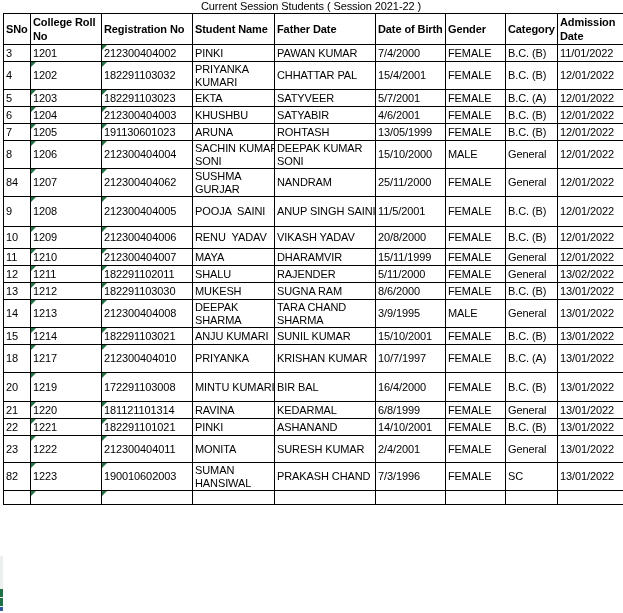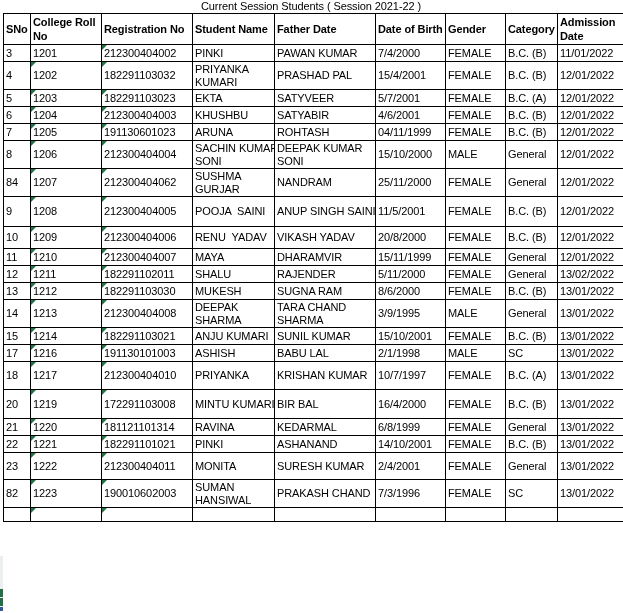--- a/index.html
+++ b/index.html
@@ -78,21 +78,21 @@
             <td>FEMALE</td>
             <td>B.C. (B)</td>
             <td>11/01/2022</td>
           </tr>
           <tr style="height: 28px;">
             <td>4</td>
             <td><span class="tri" style="border-top-color: rgb(33, 115, 70);"></span>1202</td>
             <td><span class="tri" style="border-top-color: rgb(33, 115, 70);"></span>182291103032</td>
             <td>PRIYANKA
 KUMARI</td>
-            <td>PRASHAD PAL</td>
+            <td>CHHATTAR PAL</td>
             <td>15/4/2001</td>
             <td>FEMALE</td>
             <td>B.C. (B)</td>
             <td>12/01/2022</td>
           </tr>
           <tr style="height: 17px;">
             <td>5</td>
             <td><span class="tri" style="border-top-color: rgb(33, 115, 70);"></span>1203</td>
             <td><span class="tri" style="border-top-color: rgb(33, 115, 70);"></span>182291103023</td>
             <td>EKTA</td>
@@ -112,21 +112,21 @@
             <td>FEMALE</td>
             <td>B.C. (B)</td>
             <td>12/01/2022</td>
           </tr>
           <tr style="height: 17px;">
             <td>7</td>
             <td><span class="tri" style="border-top-color: rgb(33, 115, 70);"></span>1205</td>
             <td><span class="tri" style="border-top-color: rgb(33, 115, 70);"></span>191130601023</td>
             <td>ARUNA</td>
             <td>ROHTASH</td>
-            <td>04/11/1999</td>
+            <td>13/05/1999</td>
             <td>FEMALE</td>
             <td>B.C. (B)</td>
             <td>12/01/2022</td>
           </tr>
           <tr style="height: 28px;">
             <td>8</td>
             <td><span class="tri" style="border-top-color: rgb(33, 115, 70);"></span>1206</td>
             <td><span class="tri" style="border-top-color: rgb(33, 115, 70);"></span>212300404004</td>
             <td>SACHIN KUMAR
 SONI</td>
@@ -219,31 +219,20 @@
           </tr>
           <tr style="height: 17px;">
             <td>15</td>
             <td><span class="tri" style="border-top-color: rgb(33, 115, 70);"></span>1214</td>
             <td><span class="tri" style="border-top-color: rgb(33, 115, 70);"></span>182291103021</td>
             <td>ANJU KUMARI</td>
             <td>SUNIL KUMAR</td>
             <td>15/10/2001</td>
             <td>FEMALE</td>
             <td>B.C. (B)</td>
-            <td>13/01/2022</td>
-          </tr>
-          <tr style="height: 17px;">
-            <td>17</td>
-            <td><span class="tri" style="border-top-color: rgb(33, 115, 70);"></span>1216</td>
-            <td><span class="tri" style="border-top-color: rgb(33, 115, 70);"></span>191130101003</td>
-            <td>ASHISH</td>
-            <td>BABU LAL</td>
-            <td>2/1/1998</td>
-            <td>MALE</td>
-            <td>SC</td>
             <td>13/01/2022</td>
           </tr>
           <tr style="height: 28px;">
             <td>18</td>
             <td><span class="tri" style="border-top-color: rgb(33, 115, 70);"></span>1217</td>
             <td><span class="tri" style="border-top-color: rgb(33, 115, 70);"></span>212300404010</td>
             <td>PRIYANKA</td>
             <td>KRISHAN KUMAR</td>
             <td>10/7/1997</td>
             <td>FEMALE</td>

